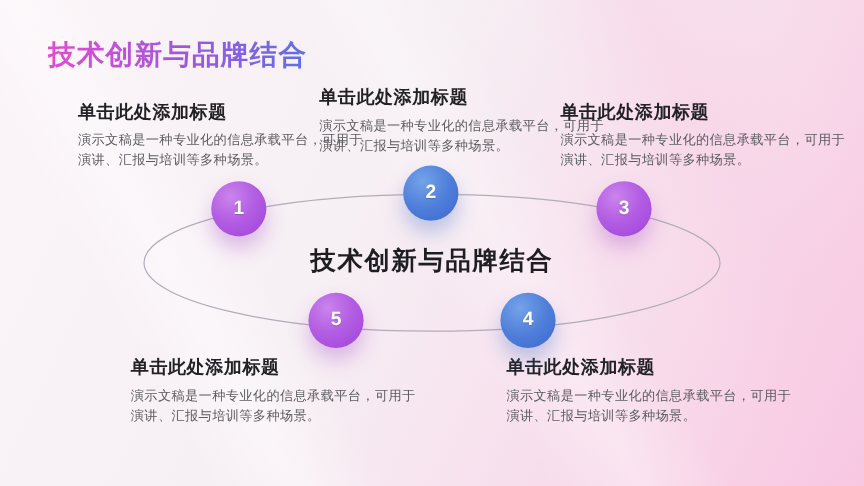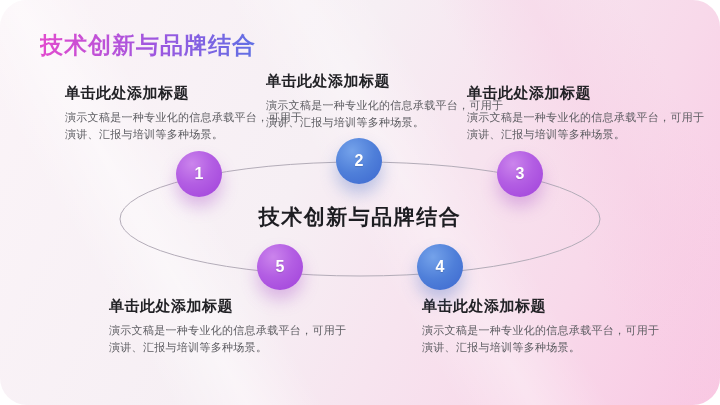--- a/index.html
+++ b/index.html
@@ -5,21 +5,20 @@
   * { margin: 0; padding: 0; box-sizing: border-box; }
   html, body { width: 720px; height: 405px; }
   body { font-family: "Liberation Sans", "DejaVu Sans", sans-serif; overflow: hidden; }
 
   .stage {
     position: relative;
     width: 720px;
     height: 405px;
     background: linear-gradient(115deg, #fbf4f8 0%, #f6eff4 42%, #f8d9ea 78%, #f9c6e2 100%);
     overflow: hidden;
-    border-radius: 27px;
   }
   
   .streaks {
     position: absolute; inset: 0;
     background:
       linear-gradient(60deg, rgba(255,255,255,0) 18%, rgba(255,255,255,0.45) 26%, rgba(255,255,255,0) 34%),
       linear-gradient(60deg, rgba(255,255,255,0) 48%, rgba(255,255,255,0.30) 56%, rgba(255,255,255,0) 64%),
       linear-gradient(60deg, rgba(249,200,226,0) 70%, rgba(247,205,228,0.35) 80%, rgba(249,200,226,0) 90%);
     pointer-events: none;
   }

